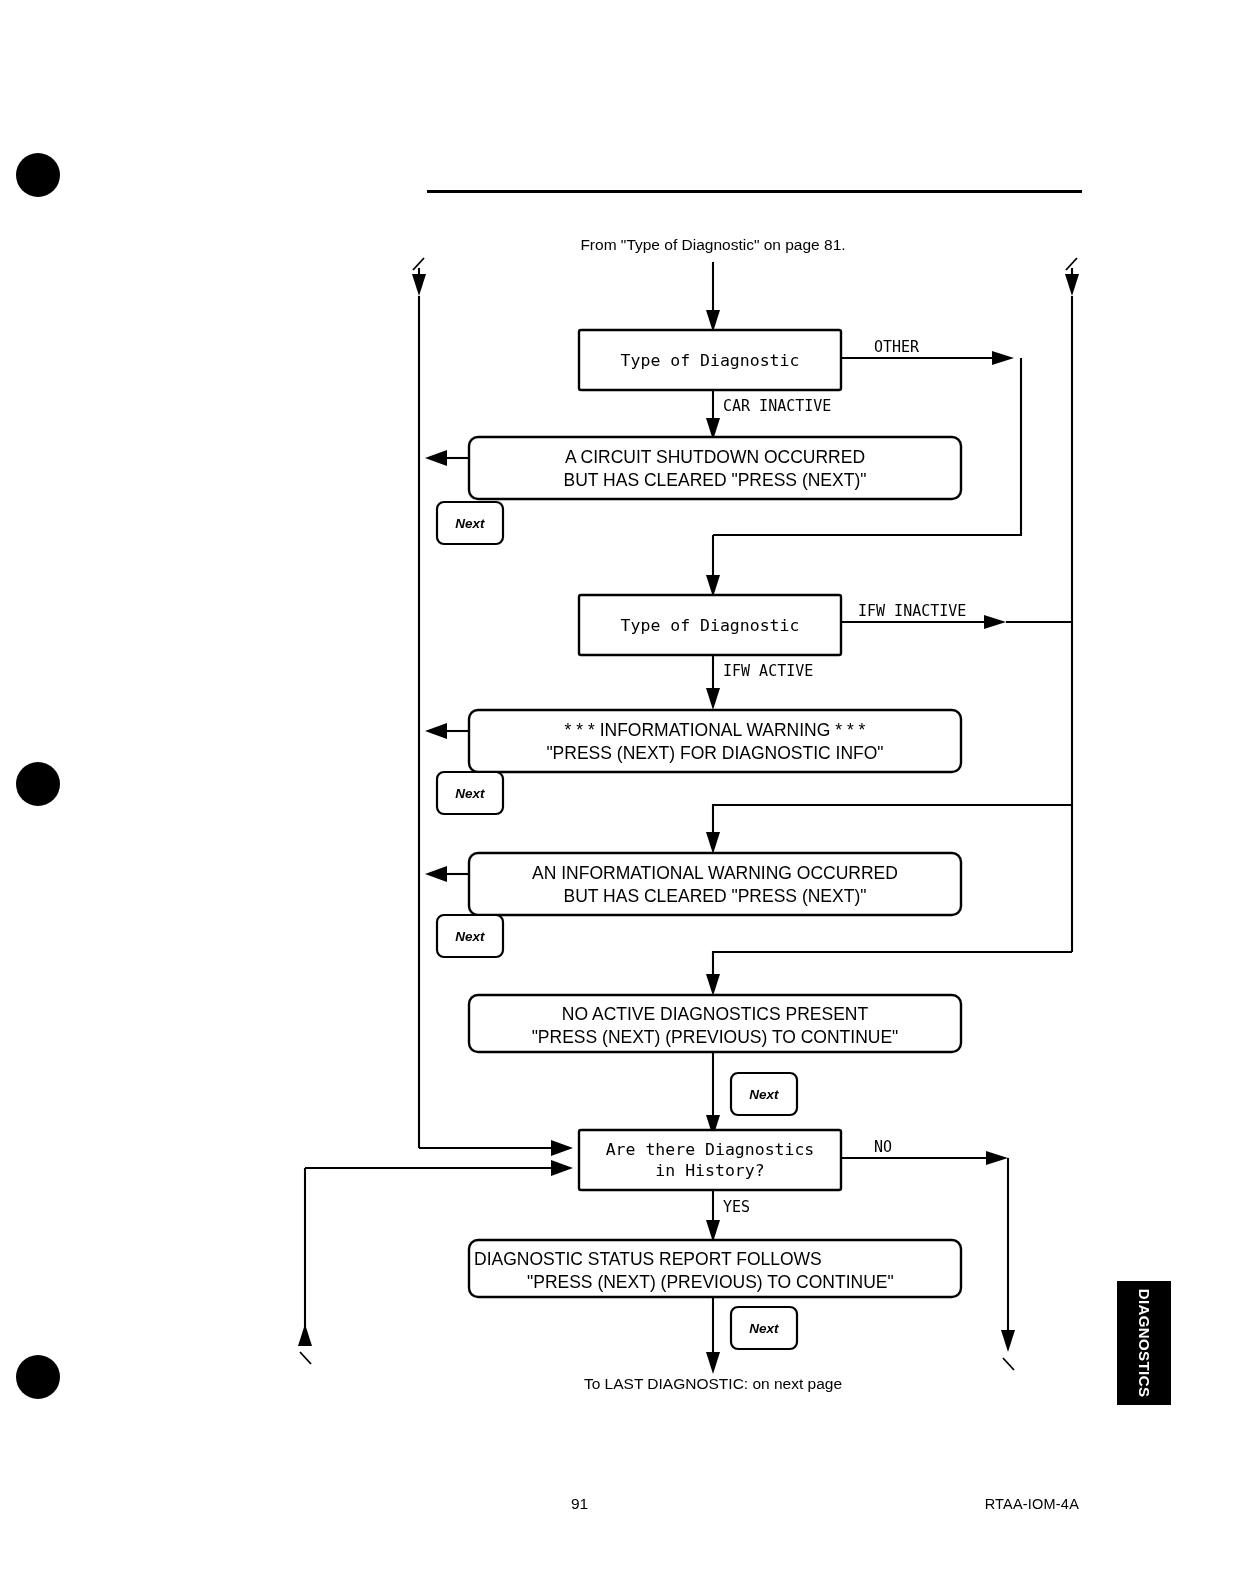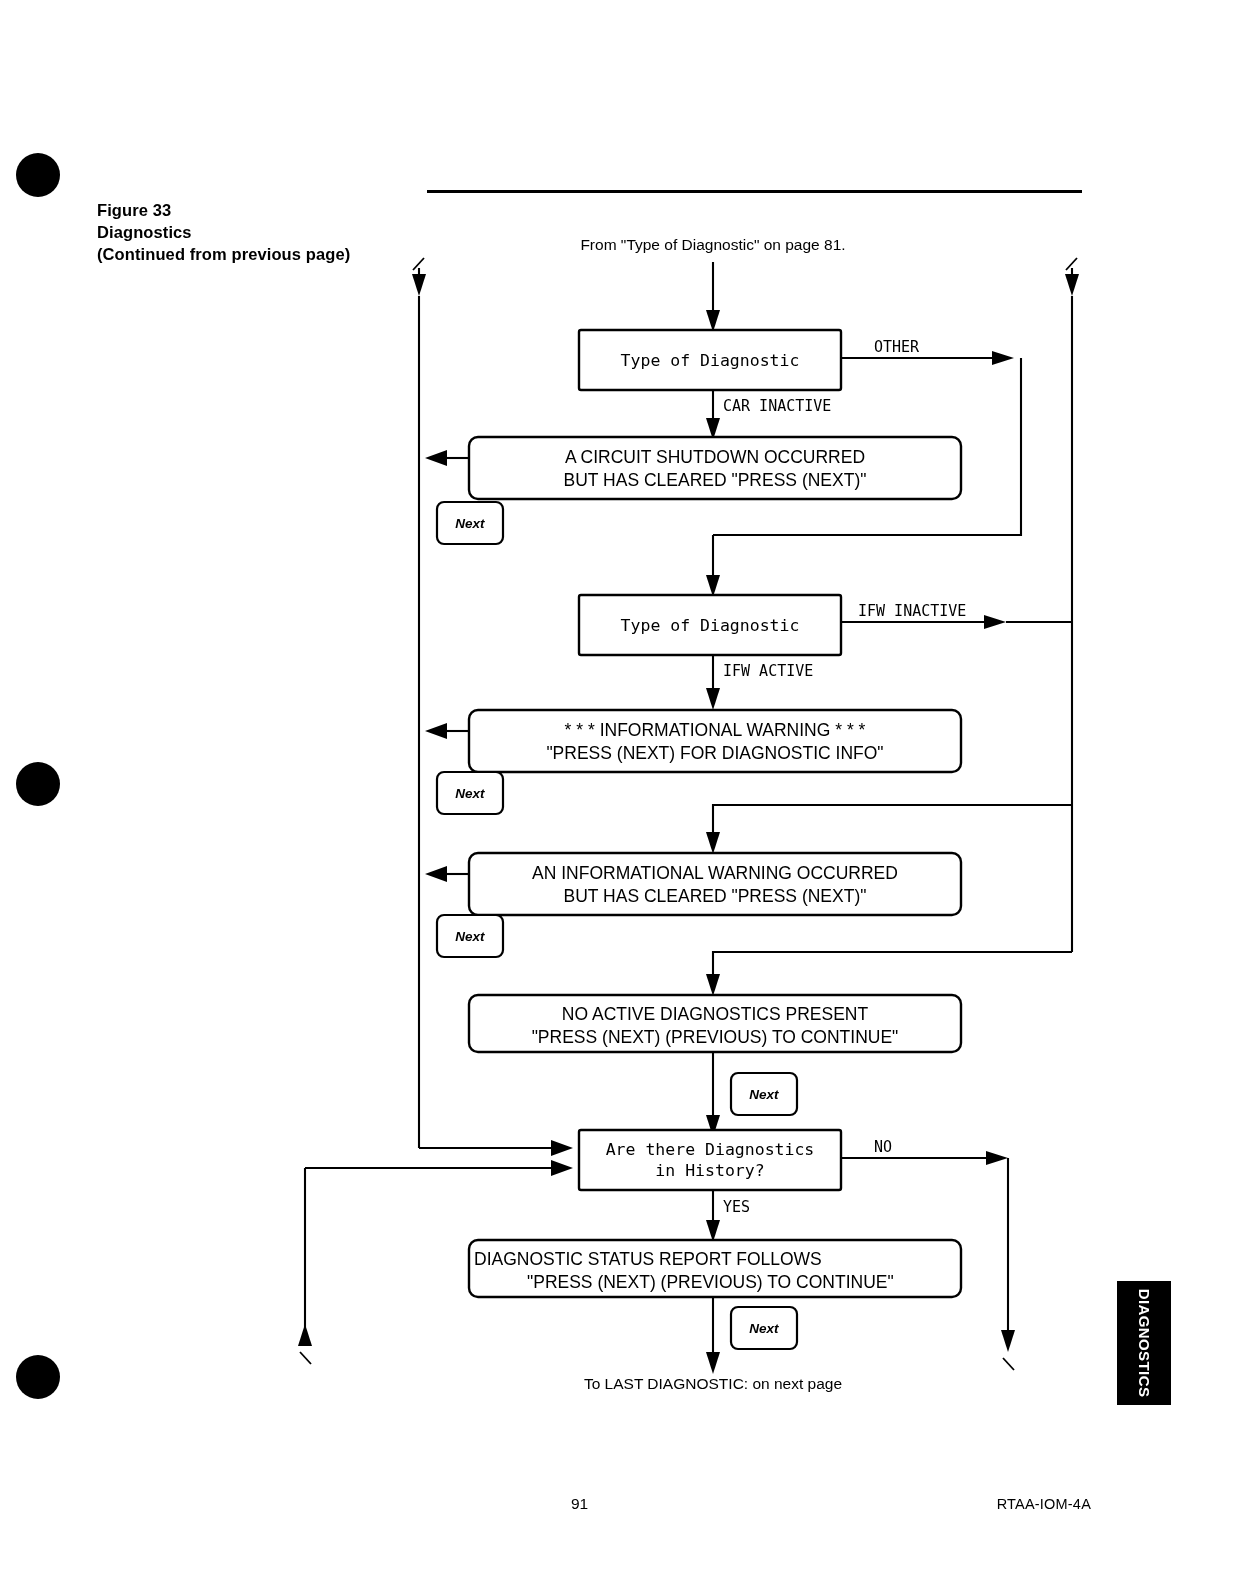--- a/index.html
+++ b/index.html
@@ -146,42 +146,37 @@
   
   #footer-page-number {
     position: absolute;
     left: 571px;
     top: 1495px;
     font-size: 15.5px;
     font-weight: normal;
   }
   #footer-doc-code {
     position: absolute;
-    right: 156px;
+    right: 168px;
     top: 1496px;
     font-size: 14.5px;
     letter-spacing: 0.2px;
   }
 </style>
 </head>
 <body>
 
 <div id="page">
 
   <div class="punch-hole" style="left:16px; top:153px;"></div>
   <div class="punch-hole" style="left:16px; top:762px;"></div>
   <div class="punch-hole" style="left:16px; top:1355px;"></div>
 
   <div id="top-rule"></div>
 
-  <div id="figure-caption">
-    <div>Figure 33</div>
-    <div>Diagnostics</div>
-    <div>(Continued from previous page)</div>
-  </div>
 
   <svg id="flow-svg" viewBox="0 0 1247 1592">
 
     <g>
       <path class="flow-line" d="M 713 262 L 713 318"></path>
       <polygon class="arrow-head" points="713,332 706,310 720,310"></polygon>
     </g>
 
     <g>
       <path class="flow-line-thin" d="M 413 270 L 424 258"></path>

